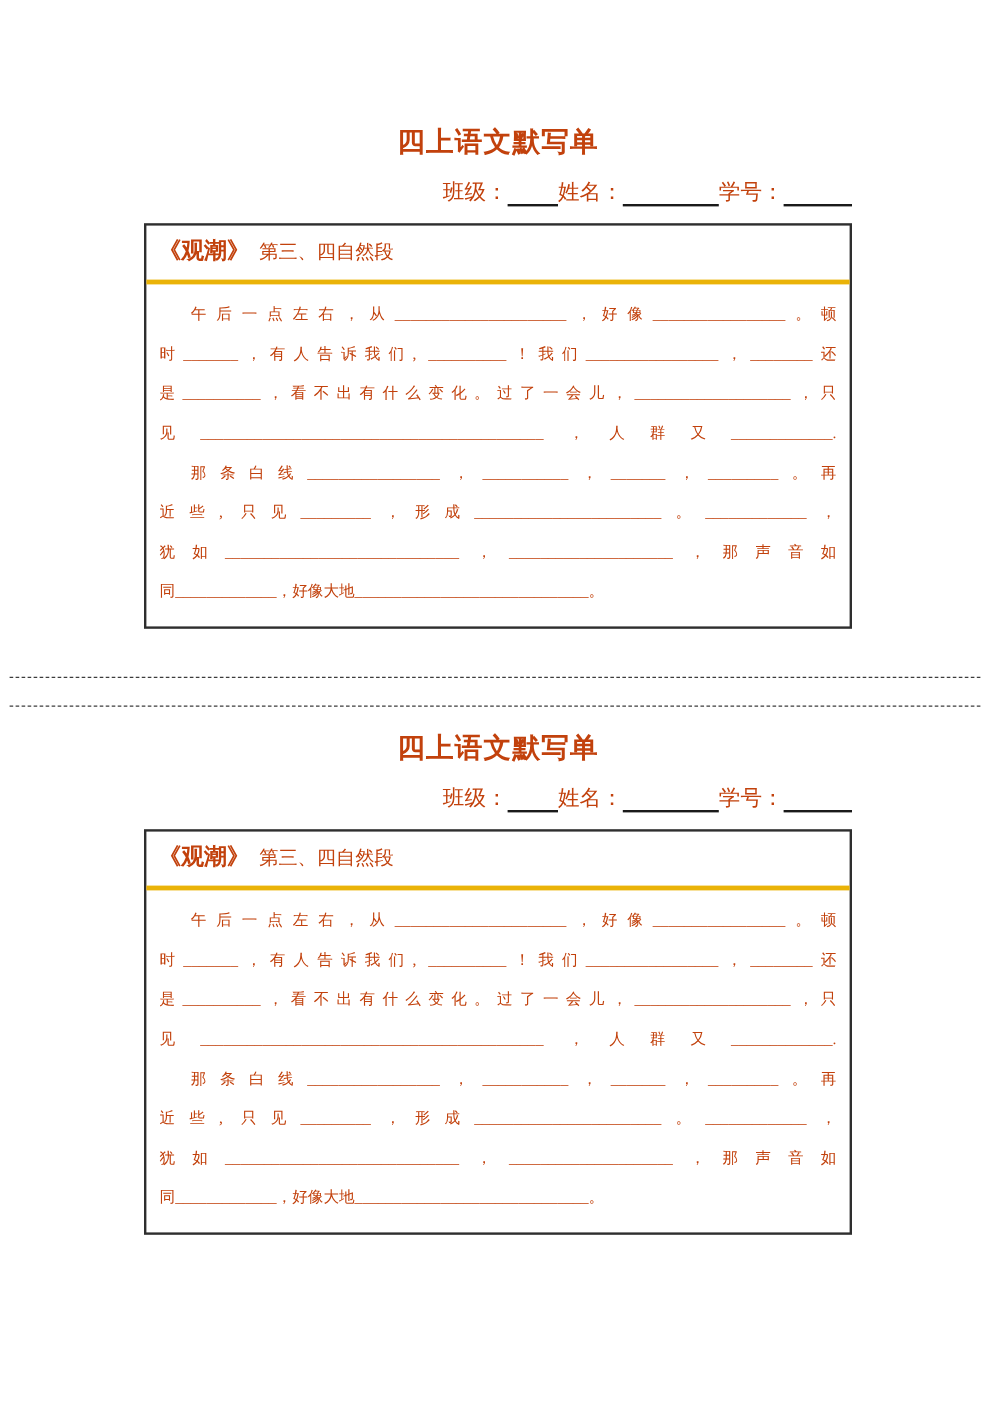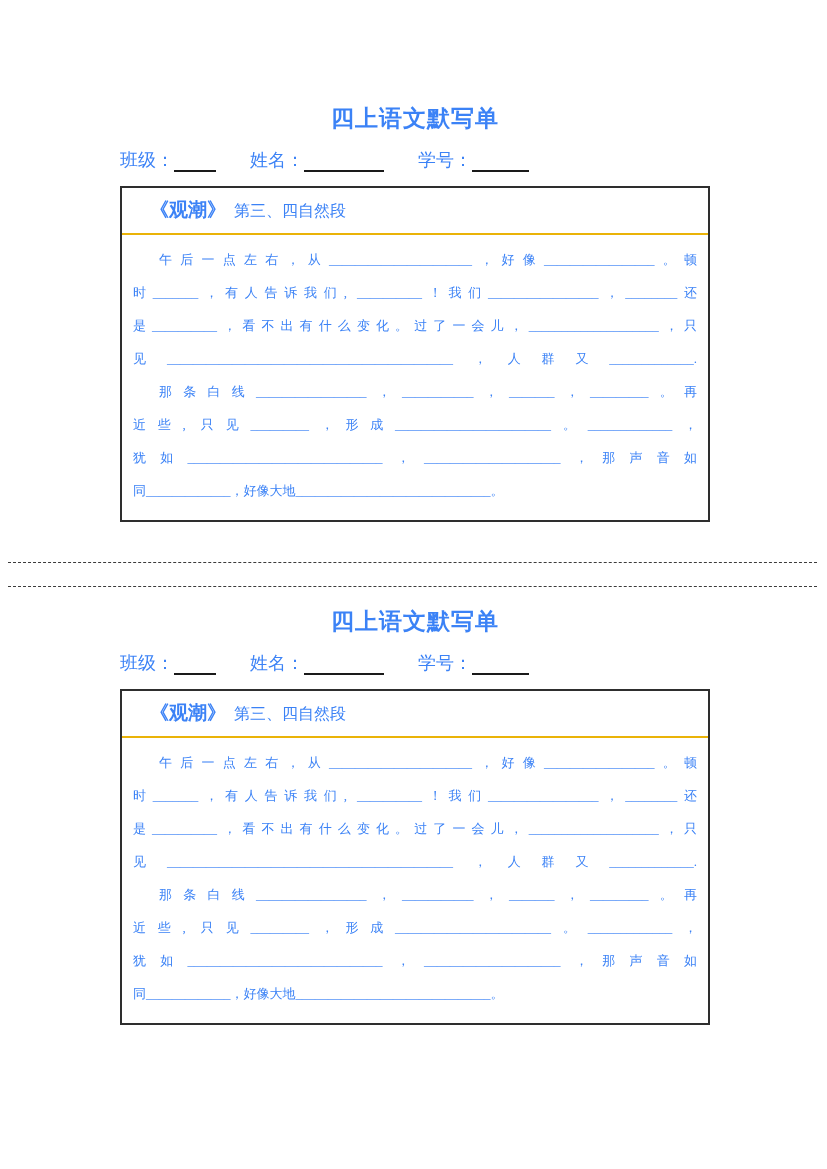--- a/index.html
+++ b/index.html
@@ -5,21 +5,21 @@
   html, body {
     margin: 0;
     padding: 0;
     background: #ffffff;
   }
   .page {
     position: relative;
     width: 827px;
     height: 1169px;
     background: #ffffff;
-    color: #3b82f6;
+    color: #c2410c;
     font-family: "Liberation Serif", "DejaVu Serif", serif;
     overflow: hidden;
     box-sizing: border-box;
   }
   .sheet {
     padding-left: 120px;
     padding-right: 117px;
   }
   .sheet--first { padding-top: 104px; }
   .sheet--second { padding-top: 20px; }
@@ -29,45 +29,44 @@
     text-align: center;
     font-family: "Liberation Sans", "DejaVu Sans", sans-serif;
     font-weight: 700;
     font-size: 23px;
     line-height: 28px;
     letter-spacing: 1px;
   }
 
   .fields {
     display: flex;
-    justify-content: flex-start;
+    justify-content: flex-end;
     align-items: flex-end;
-    gap: 34px;
     margin-top: 16px;
     font-size: 18px;
     line-height: 24px;
   }
   .field { white-space: nowrap; }
   .blank-rule {
     display: inline-block;
     height: 19px;
     border-bottom: 2px solid #1a1a1a;
     vertical-align: bottom;
   }
   .blank-rule--class { width: 42px; }
   .blank-rule--name  { width: 80px; }
   .blank-rule--id    { width: 57px; }
 
   .passage-box {
     margin-top: 14px;
     border: 2px solid #2e2e2e;
   }
   .passage-header {
-    padding: 9px 28px;
-    border-bottom: 2px solid #eab308;
+    padding: 9px 10px;
+    border-bottom: 4px solid #eab308;
     line-height: 26px;
     white-space: nowrap;
   }
   .lesson-title {
     font-family: "Liberation Sans", "DejaVu Sans", sans-serif;
     font-weight: 700;
     font-size: 19px;
   }
   .lesson-subtitle {
     font-size: 16px;

